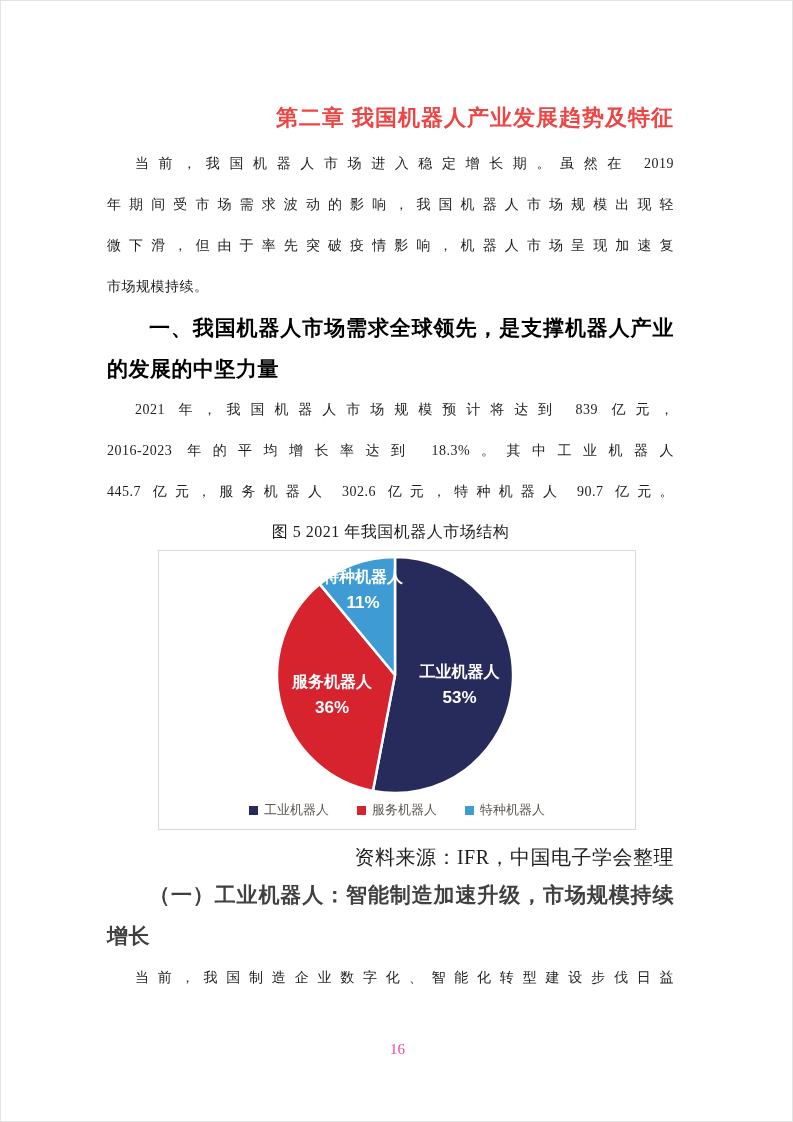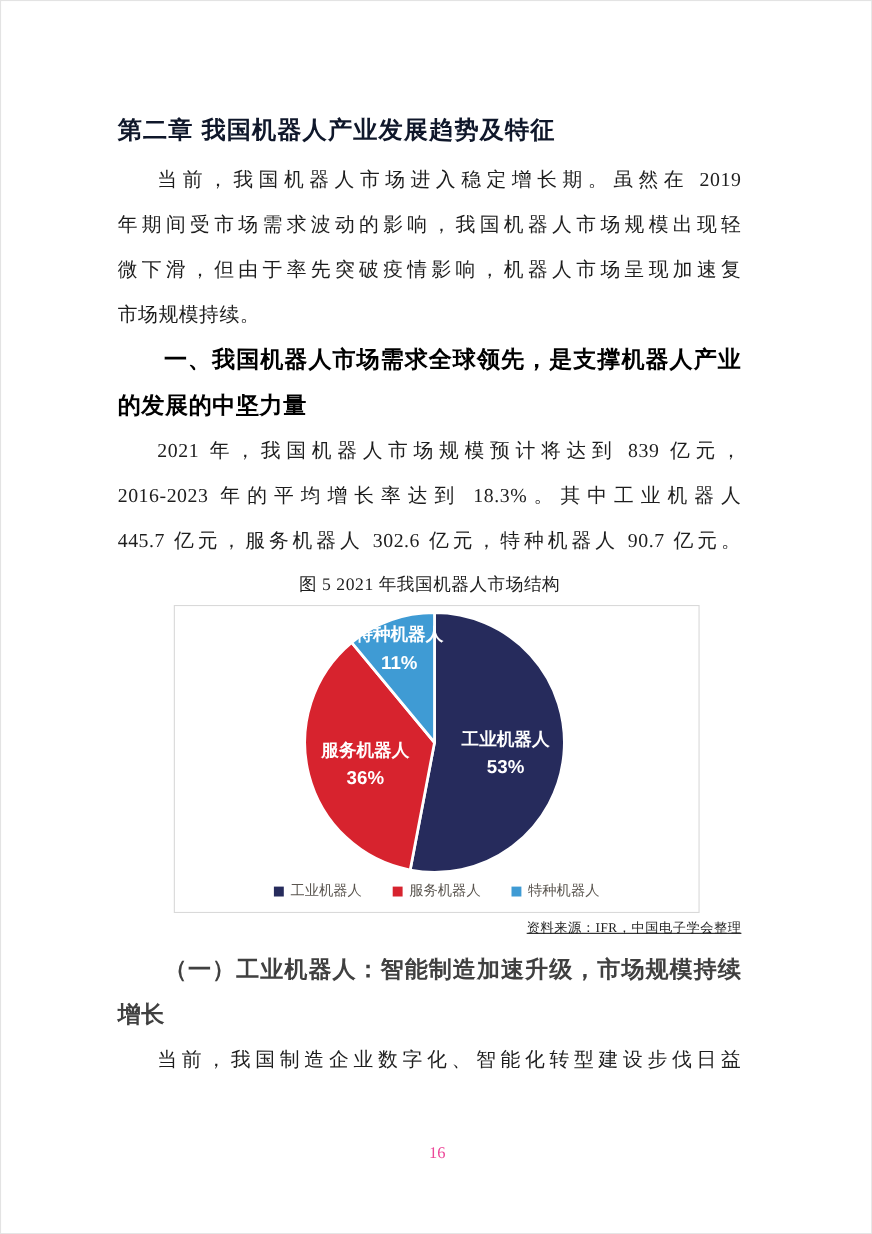--- a/index.html
+++ b/index.html
@@ -1,42 +1,42 @@
 <!DOCTYPE html>
 <html><head>
 <meta charset="utf-8">
 <style>
   html,body{margin:0;padding:0;background:#ffffff;}
   body{width:793px;height:1122px;font-family:"Liberation Serif","DejaVu Serif",serif;color:#1e1e1e;}
   .page{position:relative;width:793px;height:1122px;box-sizing:border-box;border:1px solid #e3e3e3;background:#fff;overflow:hidden;}
   .content{position:absolute;left:106px;top:0;width:567px;}
 
-  .doc-title{margin:102px 0 0;font:bold 22px "Liberation Sans","DejaVu Sans",sans-serif;color:#0f172a;text-align:left;line-height:30px;letter-spacing:1px;}
+  .doc-title{margin:102px 0 0;font:bold 22px "Liberation Sans","DejaVu Sans",sans-serif;color:#ef4444;text-align:right;line-height:30px;letter-spacing:1px;}
 
   .para{margin:0;}
   .p1{margin-top:10px;}
-  .line{font-size:18px;line-height:41px;letter-spacing:.5px;text-align:justify;text-align-last:justify;white-space:normal;}
+  .line{font-size:14px;line-height:41px;letter-spacing:.5px;text-align:justify;text-align-last:justify;white-space:normal;}
   .line.last{text-align-last:left;}
   .line.ind{text-indent:2em;}
 
   .h1 .line{font:bold 21px "Liberation Sans","DejaVu Sans",sans-serif;line-height:41px;color:#000;}
   .h2{margin-top:5px;}
   .h2 .line{font-weight:bold;font-size:21px;line-height:41px;color:#404040;}
 
   .caption{margin-top:8px;font-size:16px;line-height:24px;text-align:center;text-align-last:center;letter-spacing:.5px;}
 
   .chart-box{position:relative;margin:6px 0 0 51px;width:478px;height:280px;box-sizing:border-box;border:1px solid #d9d9d9;background:#fff;}
   .chart-box svg{position:absolute;left:0;top:0;}
   .slice-name{font:bold 16px "Liberation Sans","DejaVu Sans",sans-serif;fill:#ffffff;text-anchor:middle;}
   .slice-pct{font:bold 17px "Liberation Sans","DejaVu Sans",sans-serif;fill:#ffffff;text-anchor:middle;}
   .legend{position:absolute;left:0;right:0;bottom:10px;display:flex;justify-content:center;align-items:center;gap:28px;font:13px "Liberation Sans","DejaVu Sans",sans-serif;color:#5a554f;}
   .legend-item{display:flex;align-items:center;gap:6px;}
   .legend-swatch{width:9px;height:9px;display:inline-block;background:#999;}
 
-  .source{margin-top:0;font-size:12px;line-height:26px;text-align:right;letter-spacing:.5px;text-decoration:underline;}
+  .source{margin-top:14px;font-size:20px;line-height:26px;text-align:right;letter-spacing:.5px;}
 
   .page-num{position:absolute;left:0;top:1040px;width:793px;text-align:center;font-size:15px;color:#ec4899;}
 </style>
 </head>
 <body>
 
 <div class="page">
   <div class="content">
 
     <h1 class="doc-title">第二章 我国机器人产业发展趋势及特征</h1>

